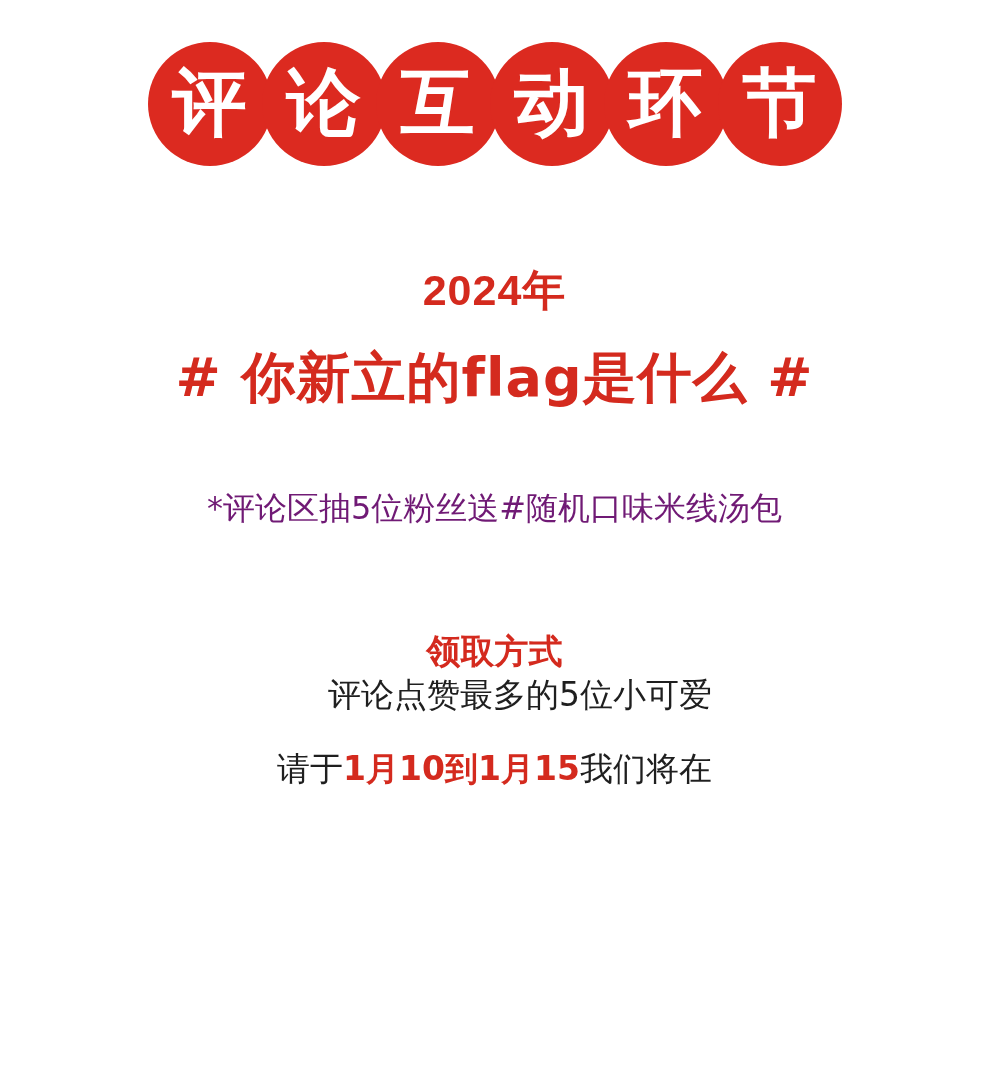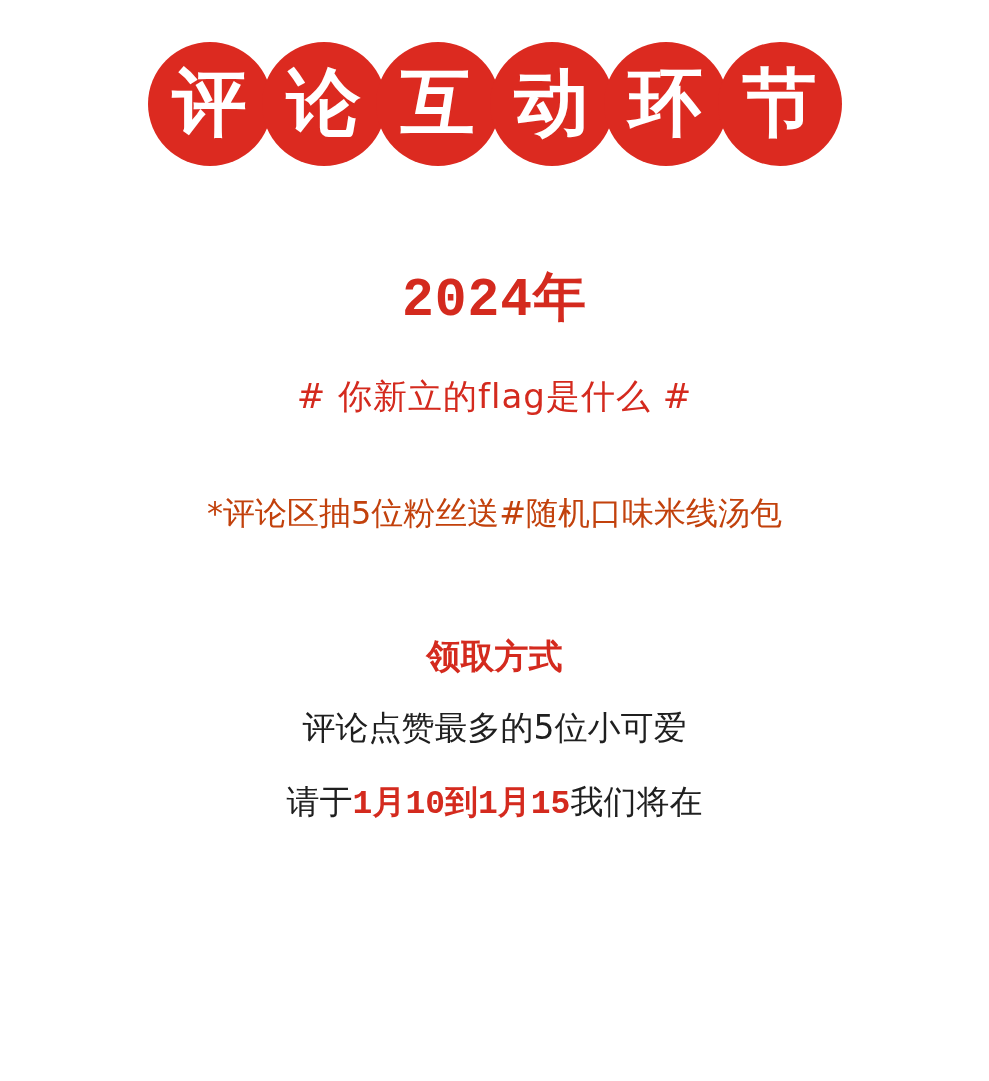--- a/index.html
+++ b/index.html
@@ -53,67 +53,65 @@
     transform: translateY(-2px);
   }
 
   
   .title-block {
     margin-top: 96px;
     text-align: center;
     color: #d42a1e;
   }
   .title-year {
-    font-size: 53px;
+    font-size: 43px;
     font-weight: bold;
     letter-spacing: 1px;
-    font-family: Liberation Mono, monospace;
+    font-family: Liberation Sans, sans-serif;
   }
   .title-topic {
-    margin-top: 40px;
-    font-size: 34px;
-    font-weight: normal;
+    margin-top: 22px;
+    font-size: 54px;
+    font-weight: bold;
     letter-spacing: 1px;
     font-family: "DejaVu Sans", "Liberation Sans", sans-serif;
   }
 
   
   .note-line {
     margin-top: 72px;
     font-size: 32px;
-    color: #c2410c;
+    color: #701a75;
     text-align: left;
     font-family: "DejaVu Sans", "Liberation Sans", sans-serif;
   }
 
   
   .claim-heading {
     margin-top: 98px;
     font-size: 34px;
     font-weight: bold;
     color: #d42a1e;
     text-align: center;
     font-family: "DejaVu Sans", "Liberation Sans", sans-serif;
   }
   .claim-lines {
-    margin-top: 28px;
-    text-align: center;
+    text-align: right;
     font-family: "DejaVu Sans", "Liberation Sans", sans-serif;
   }
   .claim-line {
     font-size: 33px;
     color: #1f1f1f;
     margin-top: 34px;
     line-height: 1.2;
   }
   .claim-line:first-child { margin-top: 0; }
   .hl {
     color: #d42a1e;
     font-weight: bold;
-    font-family: Liberation Mono, monospace;
   }
 </style>
 </head>
 <body>
 
 <div class="page">
 
   <div class="header-badge">
     <div class="badge-char">
         <span>评</span>

